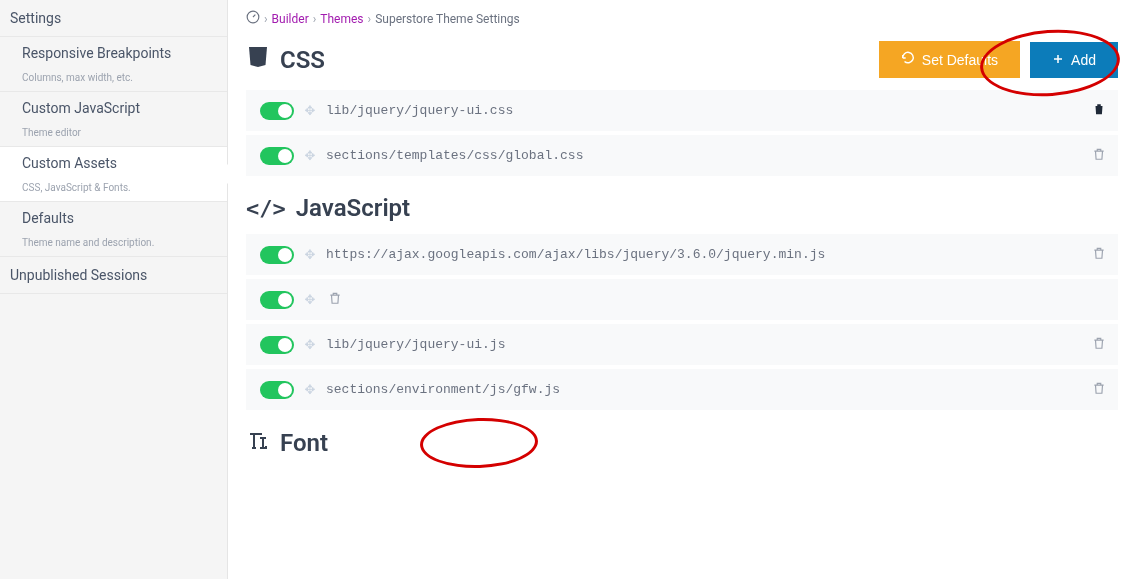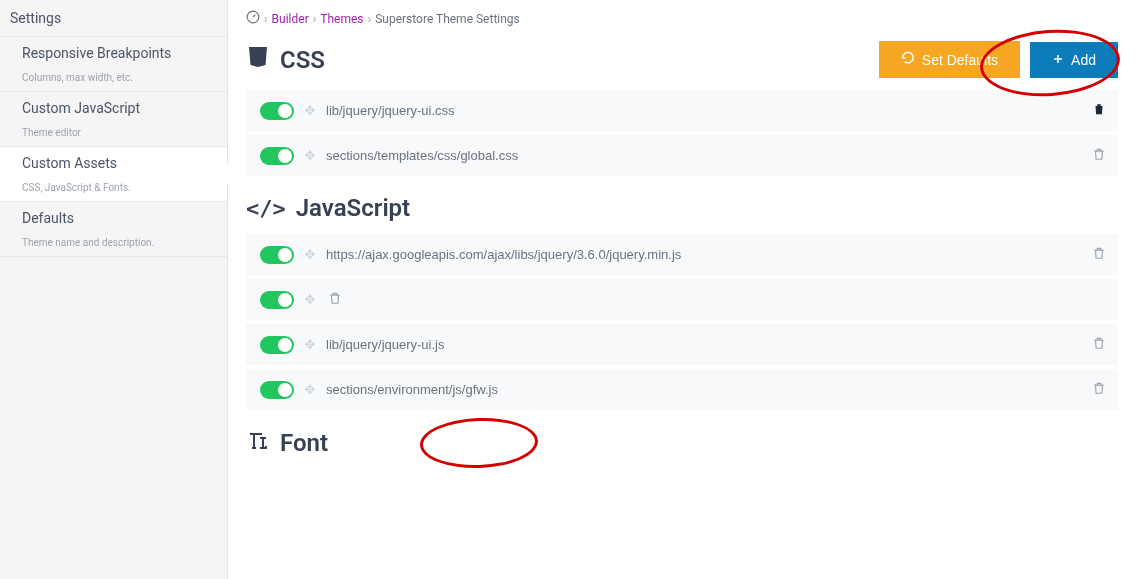--- a/index.html
+++ b/index.html
@@ -20,21 +20,21 @@
     .section-title { font-size: 24px; font-weight: 600; color: #374151; display: flex; align-items: center; gap: 10px; }
     .section-title svg { width: 24px; height: 24px; }
     .btn { padding: 10px 22px; border-radius: 0; font-size: 14px; font-weight: 500; color: #fff; cursor: pointer; display: inline-flex; align-items: center; gap: 7px; border: none; }
     .btn-warning { background: #f5a623; margin-left: auto; }
     .btn-primary { background: #0c7cba; margin-left: 10px; }
     .asset-list { margin-bottom: 18px; }
     .asset-row { display: flex; align-items: center; background: #f8f9fa; padding: 9px 10px; margin-bottom: 4px; border-left: 4px solid transparent; }
     .toggle { width: 34px; height: 18px; background: #22c55e; border-radius: 10px; position: relative; cursor: pointer; flex-shrink: 0; }
     .toggle::after { content: ""; position: absolute; right: 2px; top: 2px; width: 14px; height: 14px; background: #fff; border-radius: 50%; }
     .drag-handle { width: 16px; display: flex; align-items: center; justify-content: center; margin: 0 8px; color: #cbd5e1; cursor: move; font-size: 13px; }
-    .asset-path { font-family: Liberation Sans, sans-serif; font-size: 13px; color: #6b7280; flex: 1; }
+    .asset-path { font-family: Liberation Mono, monospace; font-size: 13px; color: #6b7280; flex: 1; }
     .asset-name { font-size: 13px; color: #6b7280; flex: 1; margin-left: 10px; }
     .trash-icon { color: #9ca3af; cursor: pointer; padding: 2px; }
     .trash-icon.dark { color: #1f2937; }
     .section-header { display: flex; align-items: center; gap: 10px; margin: 14px 0 12px 0; }
     .circle-annotation { position: absolute; border: 3px solid #d40000; border-radius: 50%; pointer-events: none; }
     .circle-1 { top: 30px; right: 16px; width: 140px; height: 66px; transform: rotate(-4deg); }
     .circle-2 { top: 418px; left: 192px; width: 118px; height: 50px; transform: rotate(-2deg); }
   </style>
 </head>
 <body>
@@ -52,20 +52,23 @@
       <div class="sidebar-item-title">Custom JavaScript</div>
       <div class="sidebar-item-sub">Theme editor</div>
     </div>
     <div class="sidebar-item active">
       <div class="sidebar-item-title">Custom Assets</div>
       <div class="sidebar-item-sub">CSS, JavaScript &amp; Fonts.</div>
     </div>
     <div class="sidebar-item">
       <div class="sidebar-item-title">Defaults</div>
       <div class="sidebar-item-sub">Theme name and description.</div>
+    </div>
+    <div class="sidebar-item single">
+      <div class="sidebar-item-title">Unpublished Sessions</div>
     </div>
   </div>
 
   <div class="main">
     <div class="breadcrumb">
       <span>
         <svg width="14" height="14" viewBox="0 0 24 24" fill="#6b7280">
             <circle cx="12" cy="12" r="10" stroke="#6b7280" stroke-width="2" fill="none"></circle>
             <path d="M12 12 L16 8" stroke="#6b7280" stroke-width="2"></path>
           </svg>

